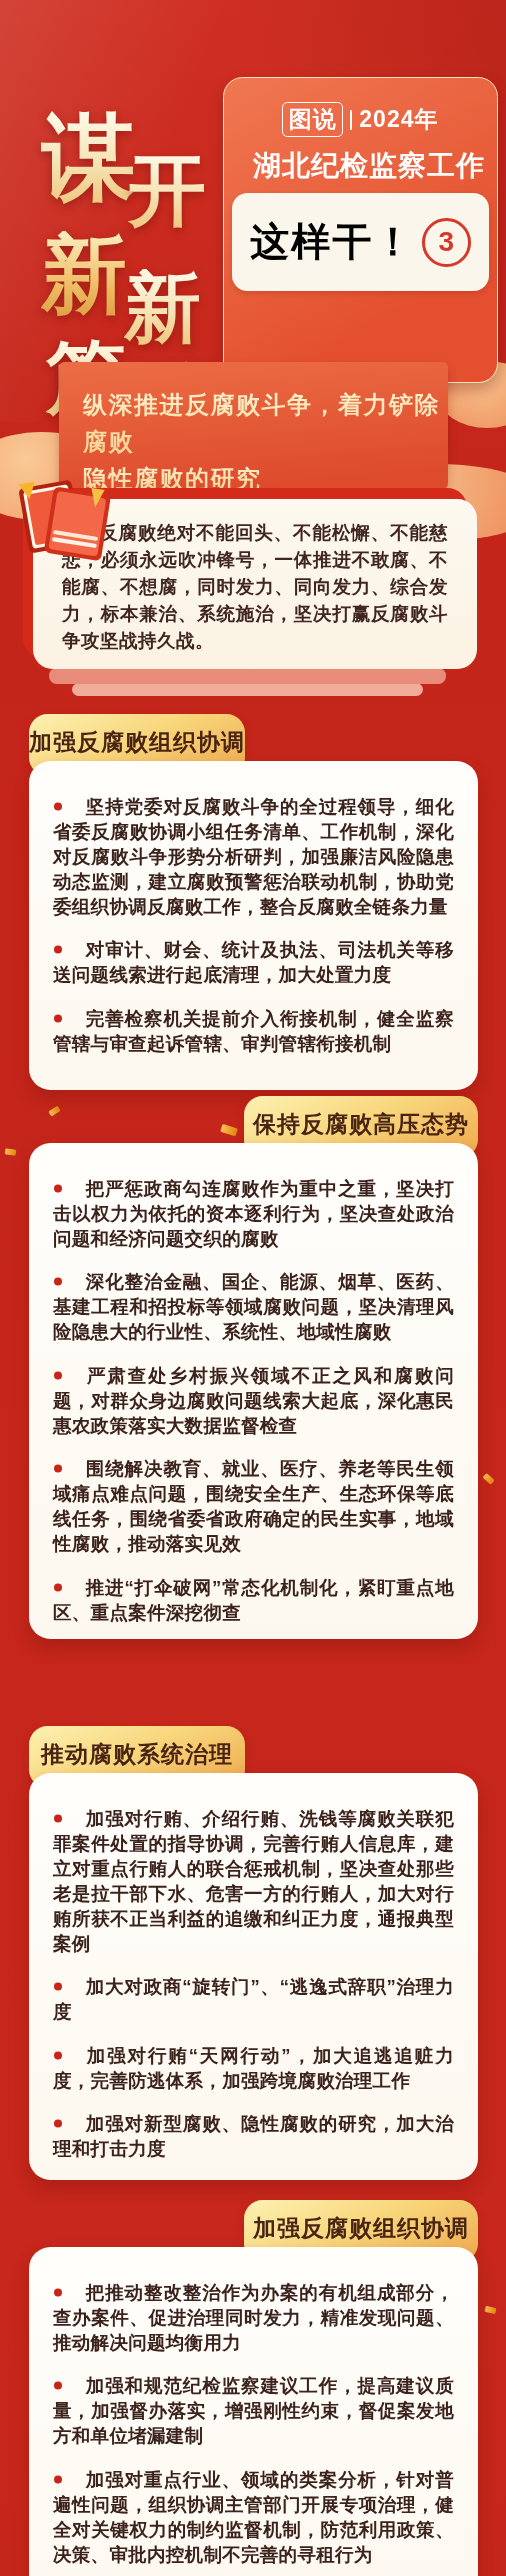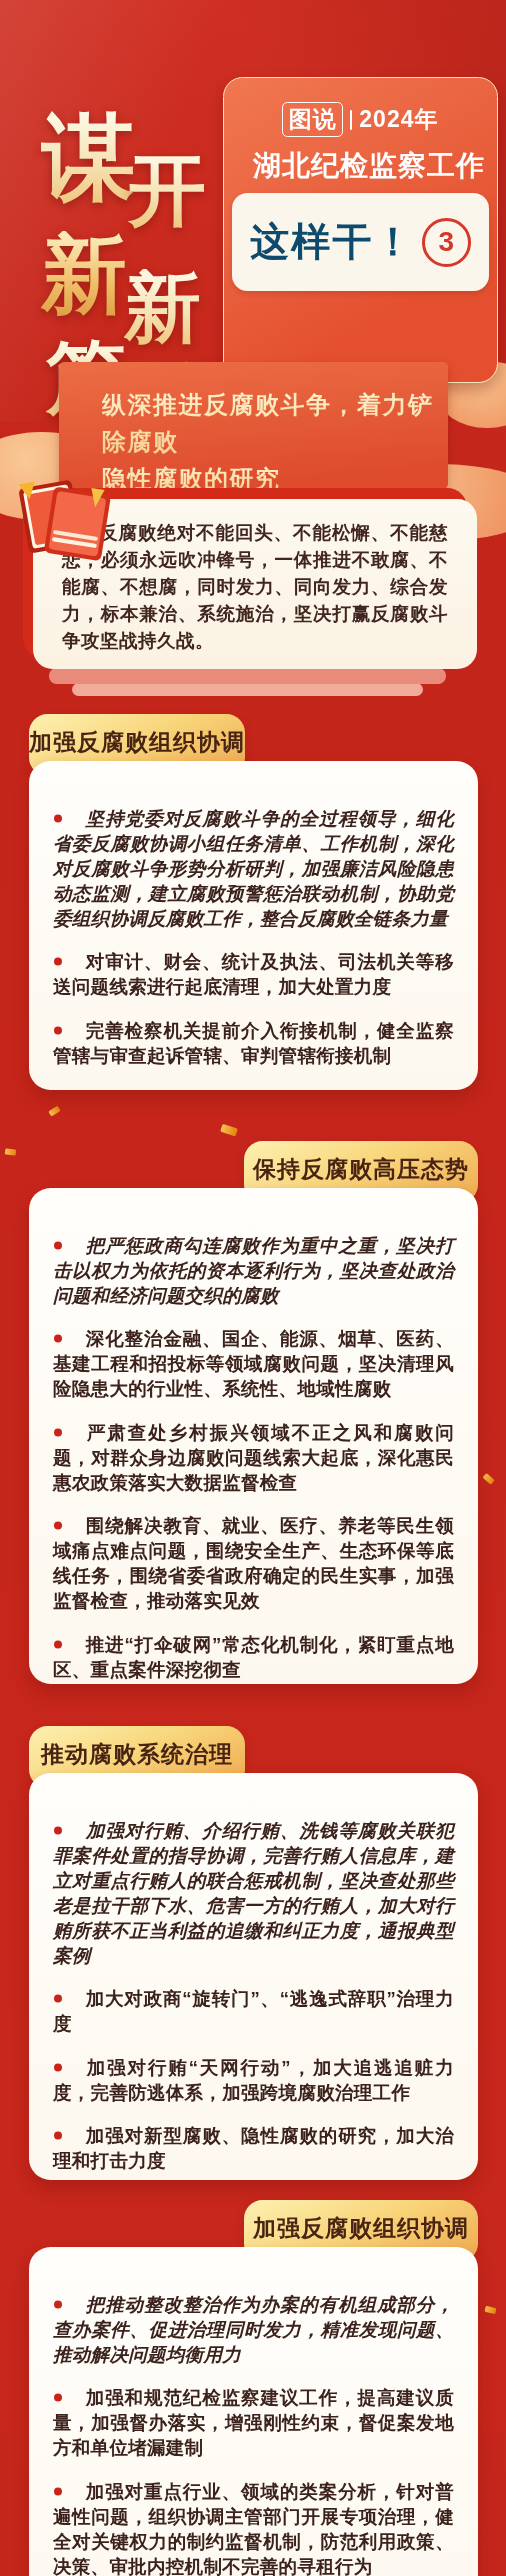--- a/index.html
+++ b/index.html
@@ -41,27 +41,27 @@
     border:1.5px solid #f7e4ba;border-radius:19.6px;
     background:linear-gradient(150deg,#f07852 0%,#e4502f 72%);
     box-shadow:0 6.2px 13.4px rgba(110,8,4,.32);padding-top:24px;}
   .tc-l1{text-align:center;color:#fff;font-size:23px;font-weight:900;letter-spacing:1px;}
   .tc-boxed{display:inline-block;border:1.5px solid #fff;border-radius:5.2px;padding:0.5px 5.2px 1.5px;}
   .tc-vbar{display:inline-block;width:2.1px;height:19.6px;background:#fff;border-radius:1px;margin:0 7.2px;vertical-align:-3.1px;}
   .tc-l2{text-align:center;color:#fff;font-size:28px;font-weight:900;margin-top:10.3px;letter-spacing:1px;margin-left:17px;}
   .tc-panel{position:absolute;left:8.2px;right:8.2px;top:115px;height:98px;background:#fbf6ec;
     border-radius:15.5px;display:flex;align-items:center;justify-content:center;gap:7.2px;
     box-shadow:0 2.1px 5.2px rgba(120,20,5,.18);}
-  .tc-head{color:#0c4a6e;font-size:39px;font-weight:900;letter-spacing:2.1px;}
+  .tc-head{color:#000000;font-size:39px;font-weight:900;letter-spacing:2.1px;}
   .tc-circle{width:43px;height:43px;border:3.6px solid #d6382a;border-radius:50%;color:#d6382a;
     font-size:28px;font-weight:900;display:flex;align-items:center;justify-content:center;}
   
   .banner{left:59px;top:362px;width:389px;height:127px;box-sizing:border-box;border-radius:5.2px;
     background:linear-gradient(175deg,#ec6d45 0%,#dd4a2c 90%);
-    box-shadow:0 4.1px 9.3px rgba(110,8,4,.25);padding:24px 0 0 43px;z-index:2;}
+    box-shadow:0 4.1px 9.3px rgba(110,8,4,.25);padding:24px 0 0 24px;z-index:2;}
   .banner-line{font-size:24px;font-weight:900;letter-spacing:1.5px;line-height:37px;
     background:linear-gradient(180deg,#fdf2cd,#f3cf8e);-webkit-background-clip:text;background-clip:text;color:transparent;}
   .bstep1{left:70px;top:489px;width:367px;height:15.5px;background:#ef9a83;border-radius:0 0 7.2px 7.2px;z-index:1;}
   .bstep2{left:87px;top:505px;width:334px;height:13.4px;background:#f5bcab;border-radius:0 0 6.2px 6.2px;z-index:0;}
   .rays{left:77px;top:517px;width:352px;height:155px;opacity:.35;z-index:0;
     background:repeating-linear-gradient(90deg,rgba(255,225,205,.45) 0 5.2px,rgba(255,255,255,0) 5.2px 37px);
     clip-path:polygon(14% 0,86% 0,100% 100%,0 100%);}
   
   .quote-back{left:23px;top:488px;width:444px;height:170px;border-radius:19.6px;background:#d42a1a;z-index:3;}
   .quote-card{left:33px;top:499px;width:444px;height:170px;box-sizing:border-box;z-index:4;
@@ -77,25 +77,25 @@
     background:linear-gradient(155deg,#fdf1b2 0%,#f8d57a 48%,#efa94e 100%);
     box-shadow:0 4.1px 8.2px rgba(130,25,8,.25);}
   .side-left .s-tab{width:216px;margin-left:0;}
   .side-right .s-tab{width:234px;margin-left:215px;}
   .s-tab-label{text-align:center;padding-top:13.4px;font-size:23px;font-weight:900;color:#4a2413;letter-spacing:1px;}
   .s-card{position:relative;margin-top:-15.5px;z-index:2;box-sizing:border-box;width:449px;
     background:linear-gradient(#fffefb,#fdf8ef);border-radius:21.6px;
     padding:33px 24px 20.6px;overflow:hidden;box-shadow:0 8.2px 15.5px rgba(115,15,5,.30);}
   .bullet{margin:18.5px 0 0;font-size:18.5px;line-height:25px;font-weight:700;color:#3c221c;
     letter-spacing:0.3px;text-align:justify;}
-  .bullet:first-child{margin-top:12px;font-style:italic;}
+  .bullet:first-child{margin-top:0;}
   .dot{display:inline-block;width:8.2px;height:8.2px;border-radius:50%;background:#c9241a;
     margin:0 23px 0 1px;vertical-align:middle;transform:translateY(-1.5px);}
   .sec1{top:714px;} .sec1 .s-card{height:329px;}
-  .sec2{top:1141px;} .sec2 .s-card{height:496px;}
+  .sec2{top:1096px;} .sec2 .s-card{height:496px;}
   .sec3{top:1726px;} .sec3 .s-card{height:407px;}
   .sec4{top:2200px;} .sec4 .s-card{height:425px;}
   
   .conf{position:absolute;width:11.3px;height:6.2px;border-radius:1.5px;z-index:2;
     background:linear-gradient(90deg,#f8c050,#e2850f);}
 </style>
 </head>
 <body>
 
 <div>
@@ -173,21 +173,21 @@
   </div>
 
   <div class="section side-right sec2">
     <div class="s-tab">
       <div class="s-tab-label">保持反腐败高压态势</div>
     </div>
     <div class="s-card">
       <p class="bullet"><span class="dot"></span><span>把严惩政商勾连腐败作为重中之重，坚决打击以权力为依托的资本逐利行为，坚决查处政治问题和经济问题交织的腐败</span></p>
       <p class="bullet"><span class="dot"></span><span>深化整治金融、国企、能源、烟草、医药、基建工程和招投标等领域腐败问题，坚决清理风险隐患大的行业性、系统性、地域性腐败</span></p>
       <p class="bullet"><span class="dot"></span><span>严肃查处乡村振兴领域不正之风和腐败问题，对群众身边腐败问题线索大起底，深化惠民惠农政策落实大数据监督检查</span></p>
-      <p class="bullet"><span class="dot"></span><span>围绕解决教育、就业、医疗、养老等民生领域痛点难点问题，围绕安全生产、生态环保等底线任务，围绕省委省政府确定的民生实事，加强监督检查，推动落实见效</span></p>
+      <p class="bullet"><span class="dot"></span><span>围绕解决教育、就业、医疗、养老等民生领域痛点难点问题，围绕安全生产、生态环保等底线任务，围绕省委省政府确定的民生实事，地域性腐败，推动落实见效</span></p>
       <p class="bullet"><span class="dot"></span><span>推进“打伞破网”常态化机制化，紧盯重点地区、重点案件深挖彻查</span></p>
     </div>
   </div>
 
   <div class="section side-left sec3">
     <div class="s-tab">
       <div class="s-tab-label">推动腐败系统治理</div>
     </div>
     <div class="s-card">
       <p class="bullet"><span class="dot"></span><span>加强对行贿、介绍行贿、洗钱等腐败关联犯罪案件处置的指导协调，完善行贿人信息库，建立对重点行贿人的联合惩戒机制，坚决查处那些老是拉干部下水、危害一方的行贿人，加大对行贿所获不正当利益的追缴和纠正力度，通报典型案例</span></p>

